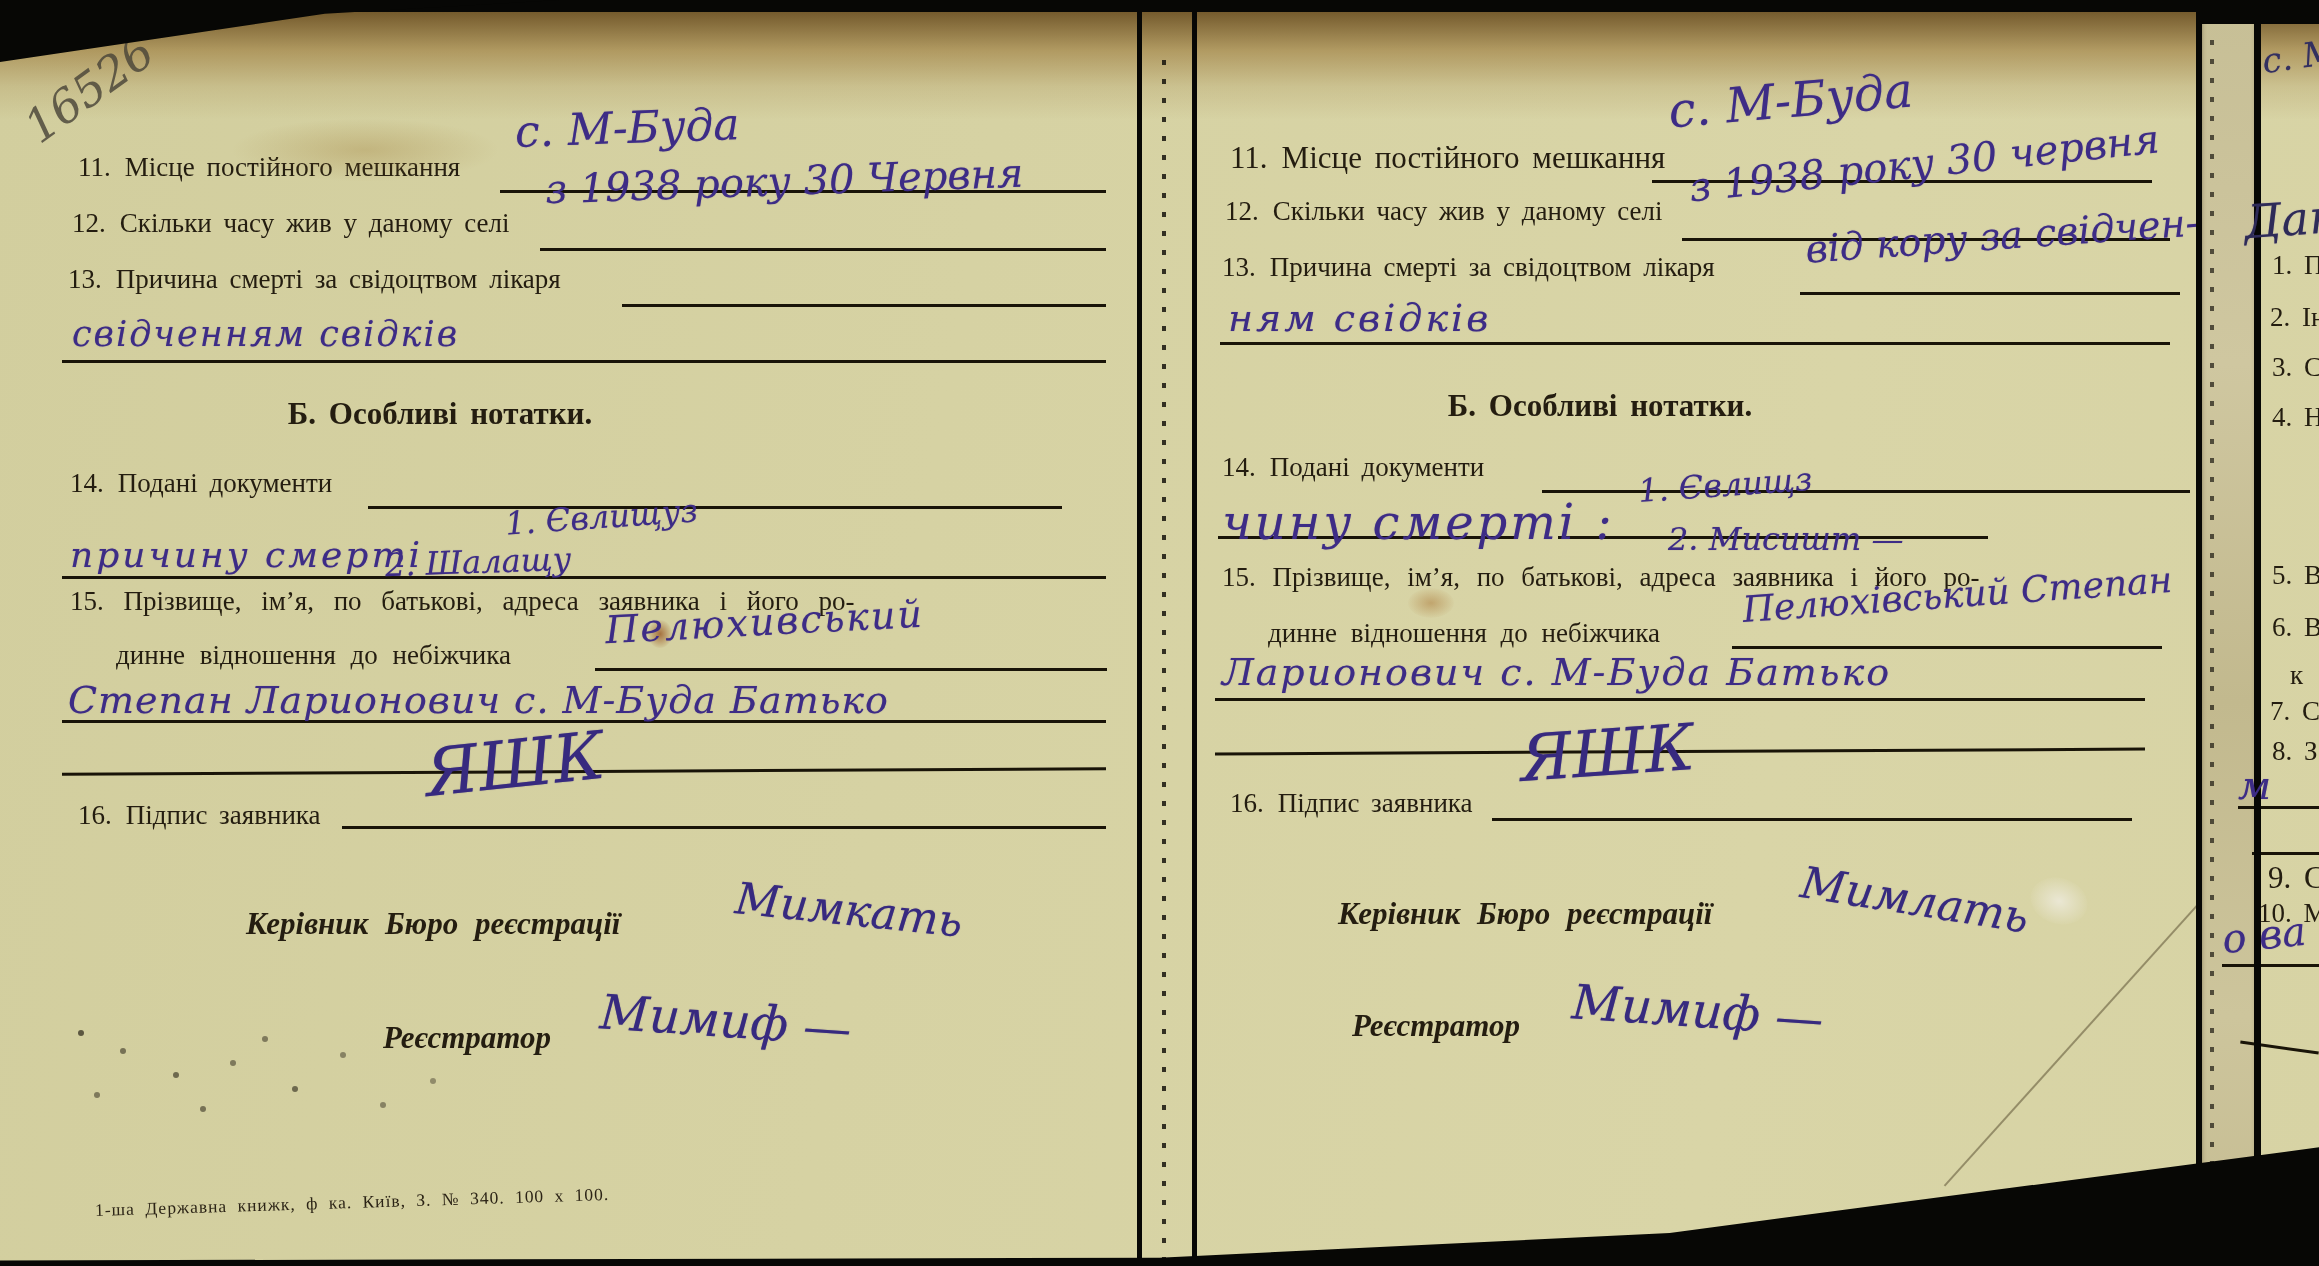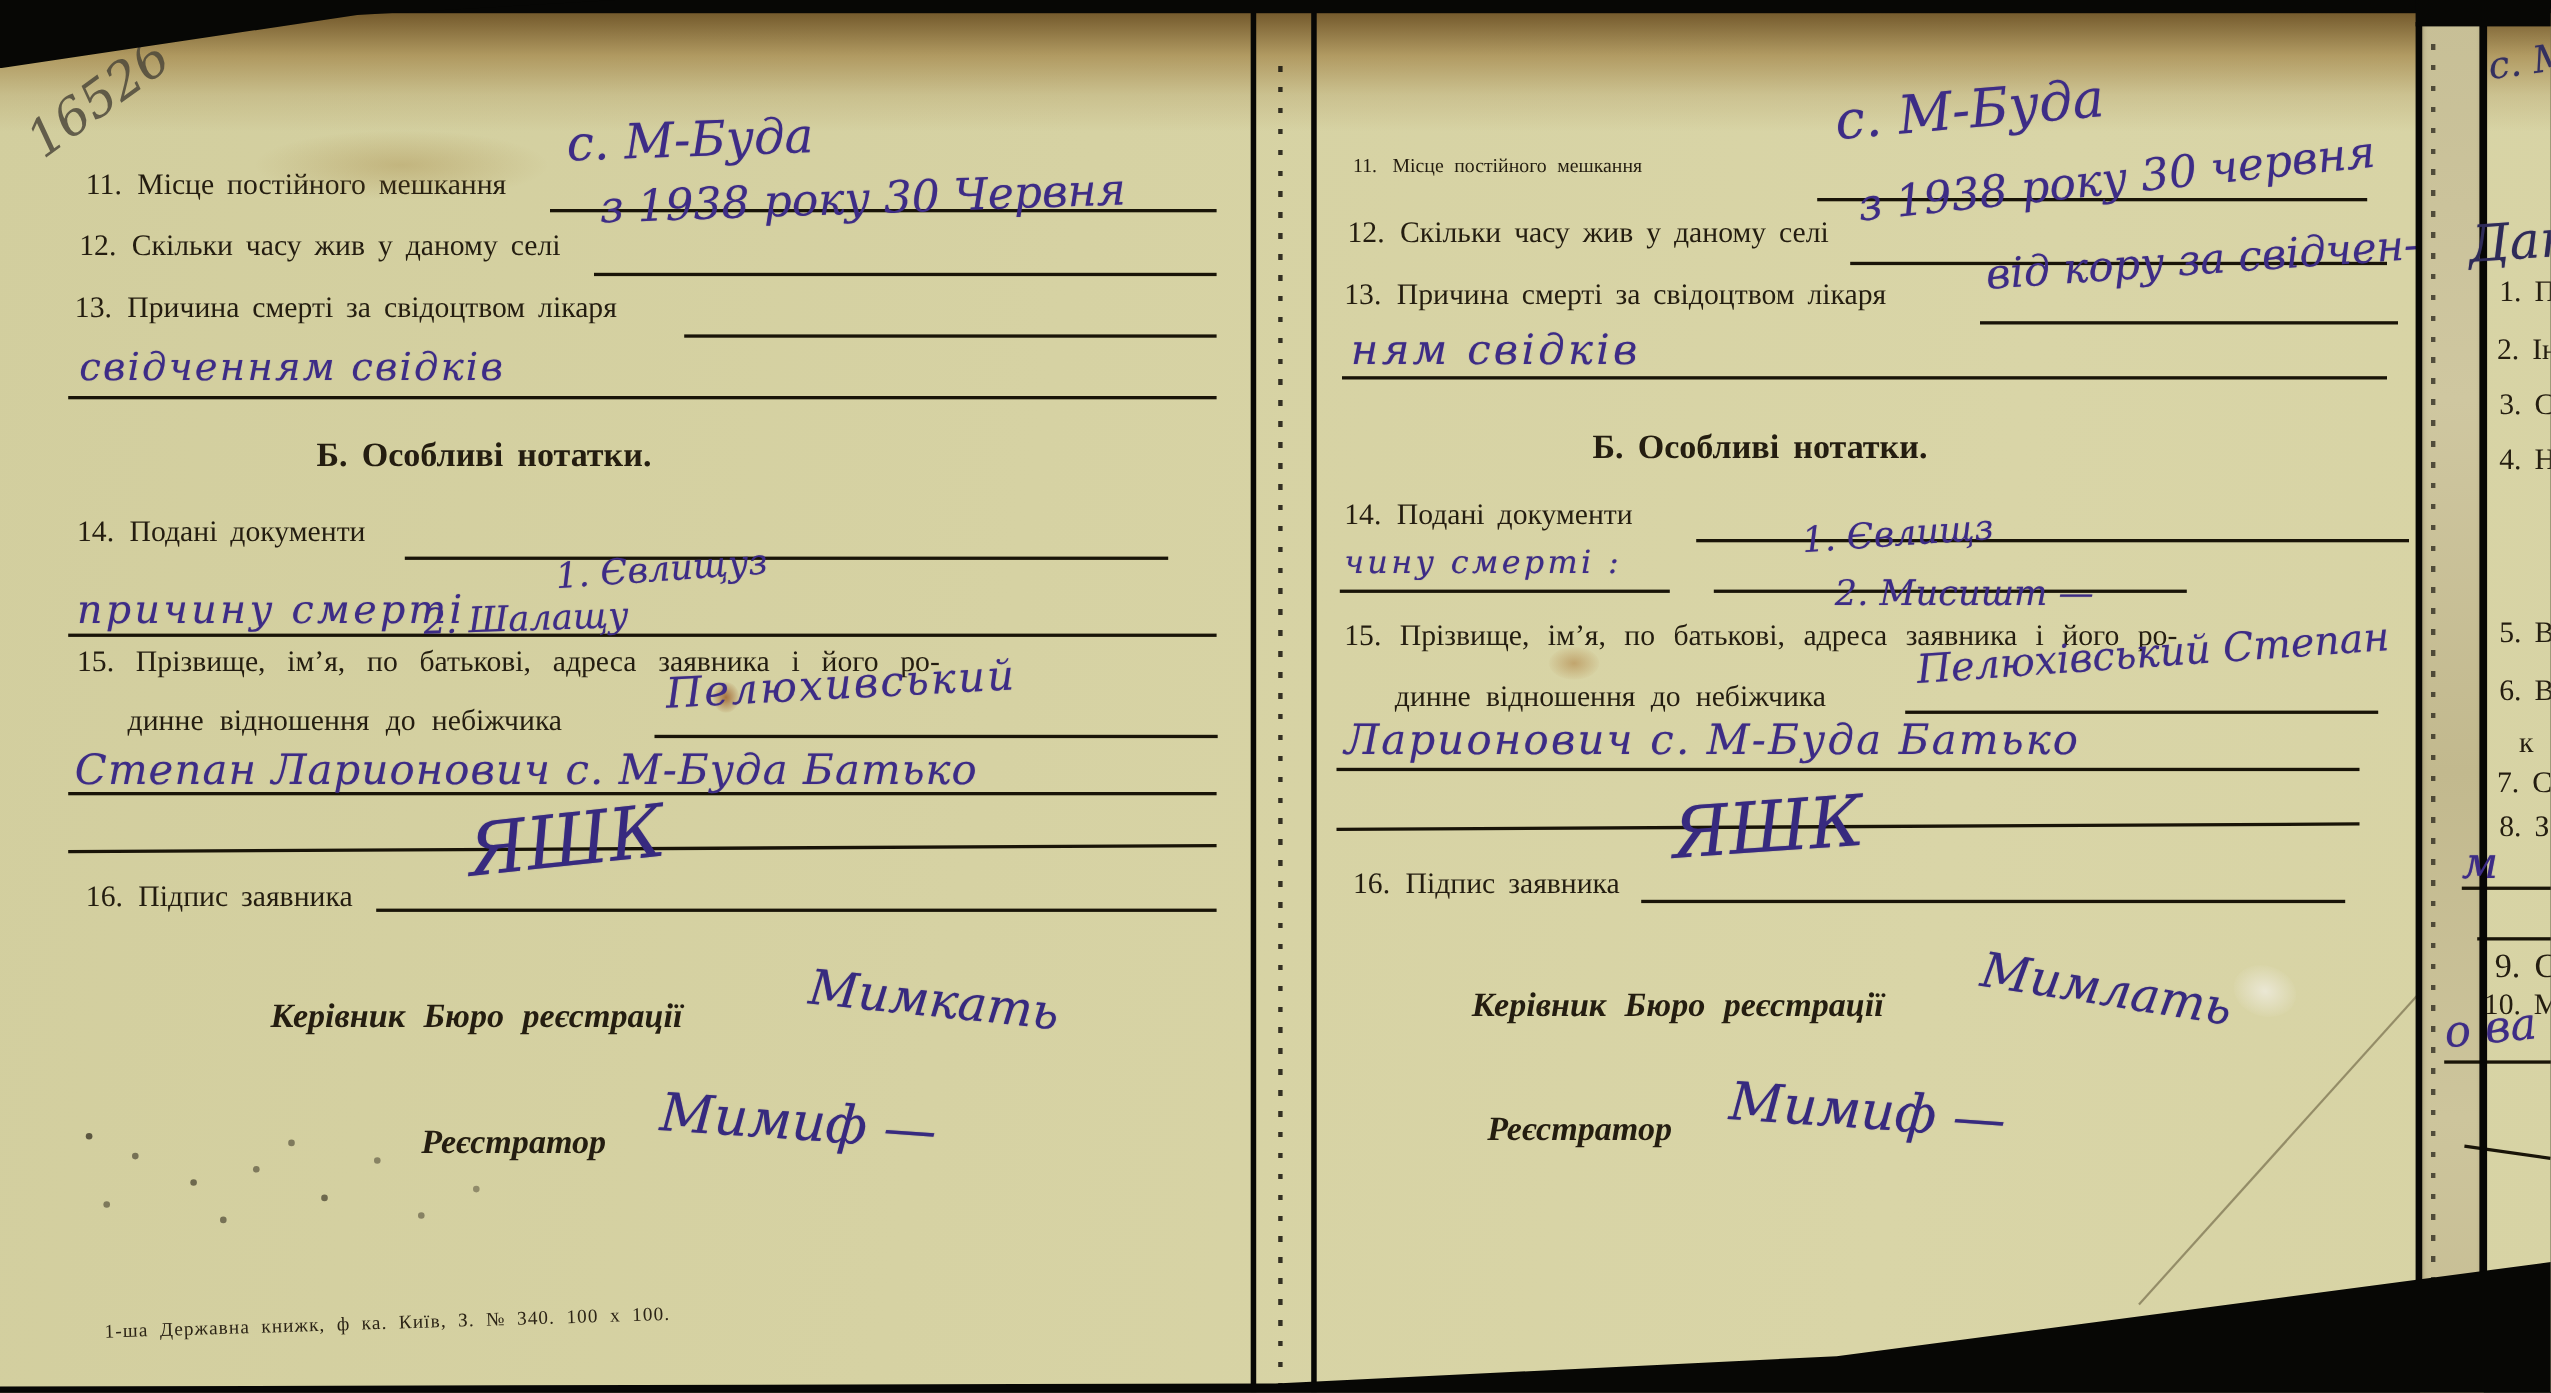--- a/index.html
+++ b/index.html
@@ -92,21 +92,21 @@
     <div class="abs print bi" style="left:246px;top:906px;font-size:31px;word-spacing:9px;">Керівник Бюро реєстрації</div>
     <span class="abs sig" style="left:735px;top:884px;font-size:44px;transform:rotate(6deg);">Мимкать</span>
     <div class="abs print bi" style="left:383px;top:1020px;font-size:31px;">Реєстратор</div>
     <span class="abs sig" style="left:600px;top:992px;font-size:48px;transform:rotate(4deg);">Мимиф  —</span>
 
     <div class="abs print" style="left:95px;top:1192px;font-size:17.5px;letter-spacing:1px;transform:rotate(-1.8deg);color:#2c2416;">1-ша Державна книжк, ф ка. Київ, З. № 340. 100 х 100.</div>
   </div>
 
   <div class="group">
 
-    <div class="abs print" style="left:1230px;top:140px;font-size:18px;">
+    <div class="abs print" style="left:1230px;top:140px;font-size:31px;">
       <span class="num">11.</span><span>Місце постійного мешкання</span>
     </div>
     <span class="abs hw" style="left:1668px;top:72px;font-size:48px;transform:rotate(-5deg);">с. М-Буда</span>
     <div class="abs rule" style="left:1652px;top:180px;width:500px;"></div>
 
     <div class="abs print" style="left:1225px;top:196px;font-size:27px;">
       <span class="num">12.</span><span>Скільки часу жив у даному селі</span>
     </div>
     <span class="abs hw" style="left:1688px;top:140px;font-size:40px;transform:rotate(-6deg);">з 1938 року 30 червня</span>
     <div class="abs rule" style="left:1682px;top:238px;width:488px;"></div>
@@ -119,21 +119,21 @@
     <span class="abs hw" style="left:1228px;top:296px;font-size:38px;letter-spacing:3px;">ням свідків</span>
     <div class="abs rule" style="left:1220px;top:342px;width:950px;"></div>
 
     <div class="abs print" style="left:1320px;top:388px;width:560px;text-align:center;font-size:31px;font-weight:bold;">Б. Особливі нотатки.</div>
 
     <div class="abs print" style="left:1222px;top:452px;font-size:27px;">
       <span class="num">14.</span><span>Подані документи</span>
     </div>
     <div class="abs rule" style="left:1542px;top:490px;width:648px;"></div>
     <span class="abs hw" style="left:1638px;top:466px;font-size:32px;transform:rotate(-4deg);">1. Євлищз</span>
-    <span class="abs hw" style="left:1222px;top:494px;font-size:29px;letter-spacing:3px;">чину смерті :</span>
+    <span class="abs hw" style="left:1222px;top:494px;font-size:48px;letter-spacing:3px;">чину смерті :</span>
     <div class="abs rule" style="left:1218px;top:536px;width:300px;"></div>
     <span class="abs hw" style="left:1668px;top:520px;font-size:32px;">2. Мисишт  —</span>
     <div class="abs rule" style="left:1558px;top:536px;width:430px;"></div>
 
     <div class="abs print" style="left:1222px;top:562px;font-size:27px;word-spacing:10px;width:960px;">15. Прізвище, ім’я, по батькові, адреса заявника і його ро-</div>
     <div class="abs print" style="left:1268px;top:618px;font-size:27px;word-spacing:7px;">динне відношення до небіжчика</div>
     <span class="abs hw" style="left:1742px;top:574px;font-size:36px;transform:rotate(-4deg);">Пелюхівський Степан</span>
     <div class="abs rule" style="left:1732px;top:646px;width:430px;"></div>
     <span class="abs hw" style="left:1222px;top:650px;font-size:38px;letter-spacing:2px;">Ларионович с. М-Буда Батько</span>
     <div class="abs rule" style="left:1215px;top:698px;width:930px;"></div>

